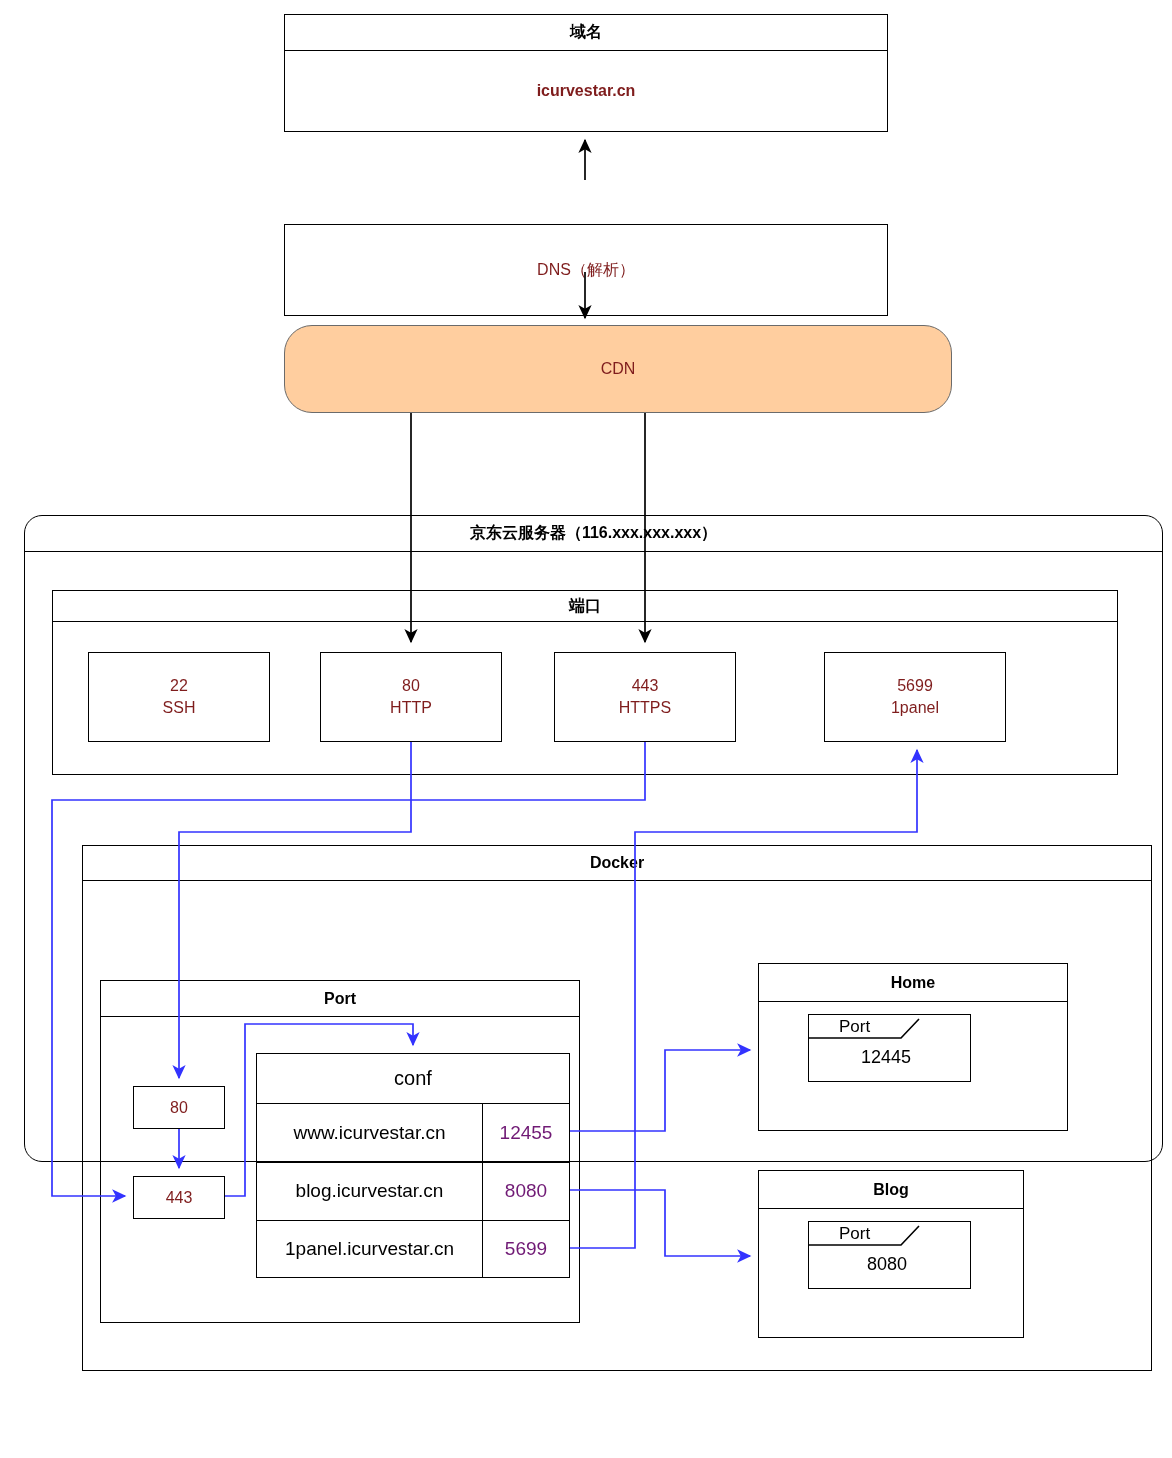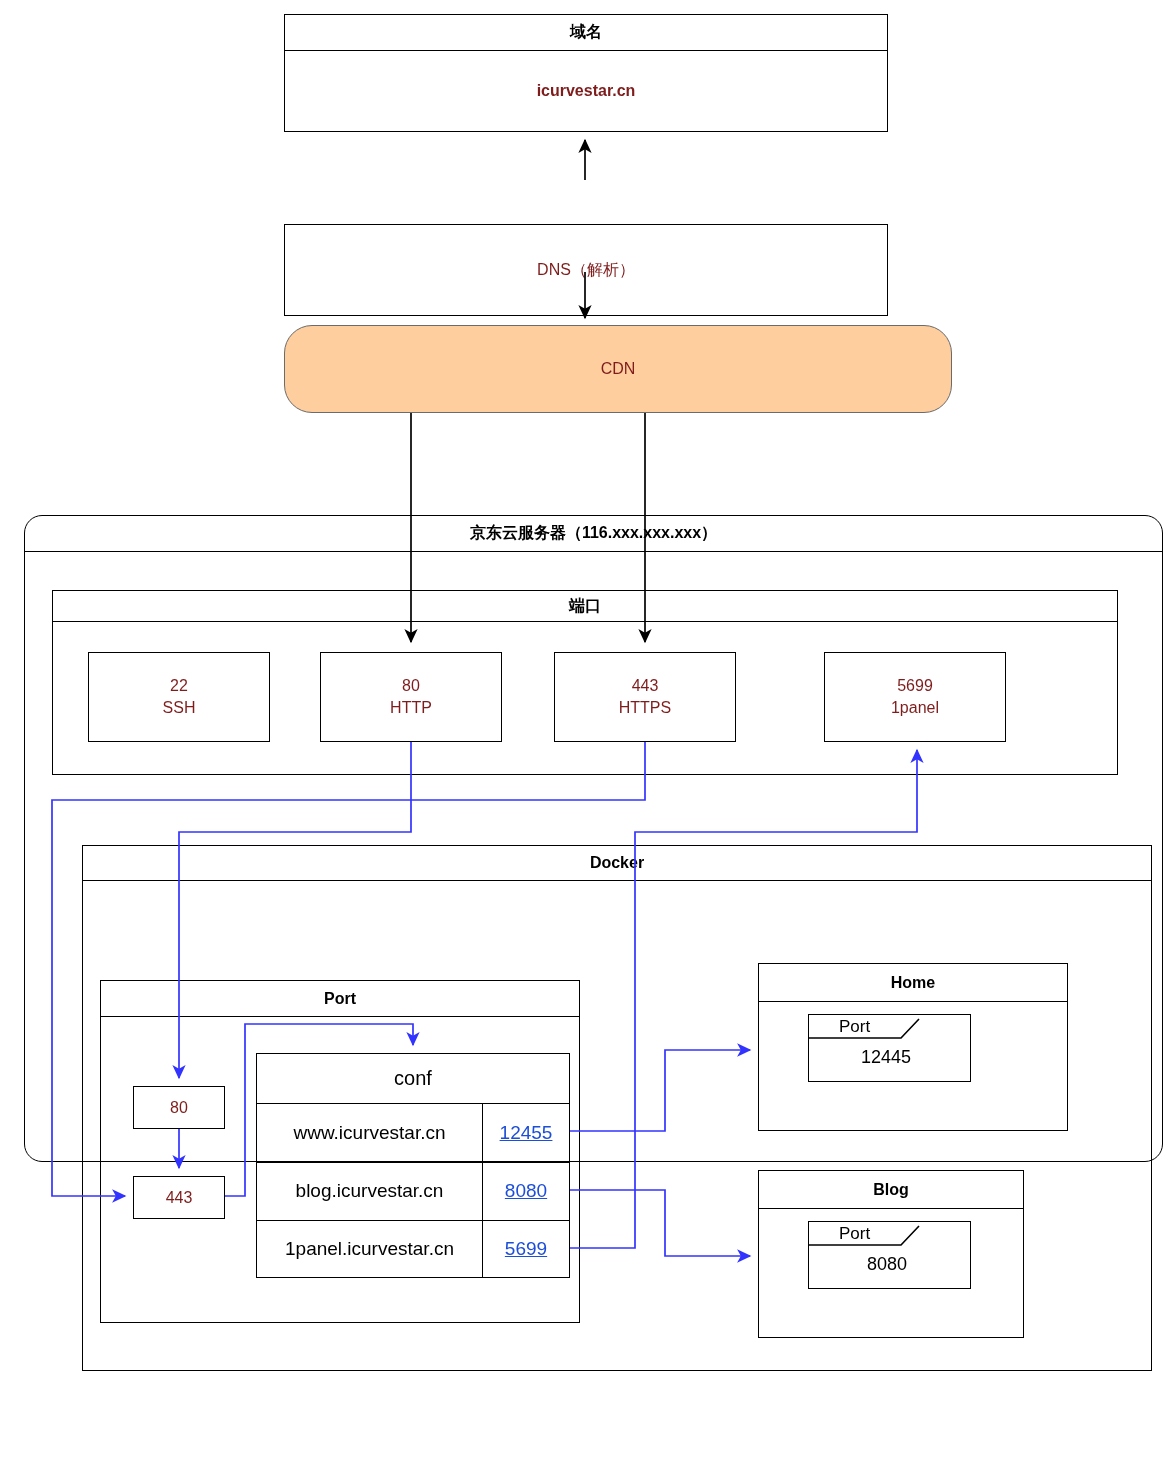--- a/index.html
+++ b/index.html
@@ -10,21 +10,21 @@
        border-bottom:1.6px solid #000;display:flex;align-items:center;justify-content:center;
        font-weight:bold;font-size:16px;color:#000;}
   .ctr{position:absolute;left:0;right:0;top:0;bottom:0;display:flex;align-items:center;
        justify-content:center;text-align:center;font-size:16px;color:#7f1d1d;}
   .ctr.two{flex-direction:column;line-height:1.35;}
   .lbl{position:absolute;font-size:16px;color:#000;white-space:nowrap;}
   svg.overlay{position:absolute;left:0;top:0;width:1172px;height:1458px;overflow:visible;}
   .cellL{position:absolute;display:flex;align-items:center;justify-content:center;
          box-sizing:border-box;font-size:19px;color:#000;}
   .cellR{position:absolute;display:flex;align-items:center;justify-content:center;
-         box-sizing:border-box;font-size:19px;color:#1d4ed8;border-left:1.6px solid #000;text-decoration:underline;}
+         box-sizing:border-box;font-size:19px;color:#701a75;border-left:1.6px solid #000;}
   .rowline{position:absolute;border-top:1.6px solid #000;}
 </style>
 </head>
 <body>
 
 <div id="canvas">
 
   <div class="box" style="left:284px;top:14px;width:604px;height:118px;">
     <div class="hdr" style="height:36px;">
       <span>域名</span>

